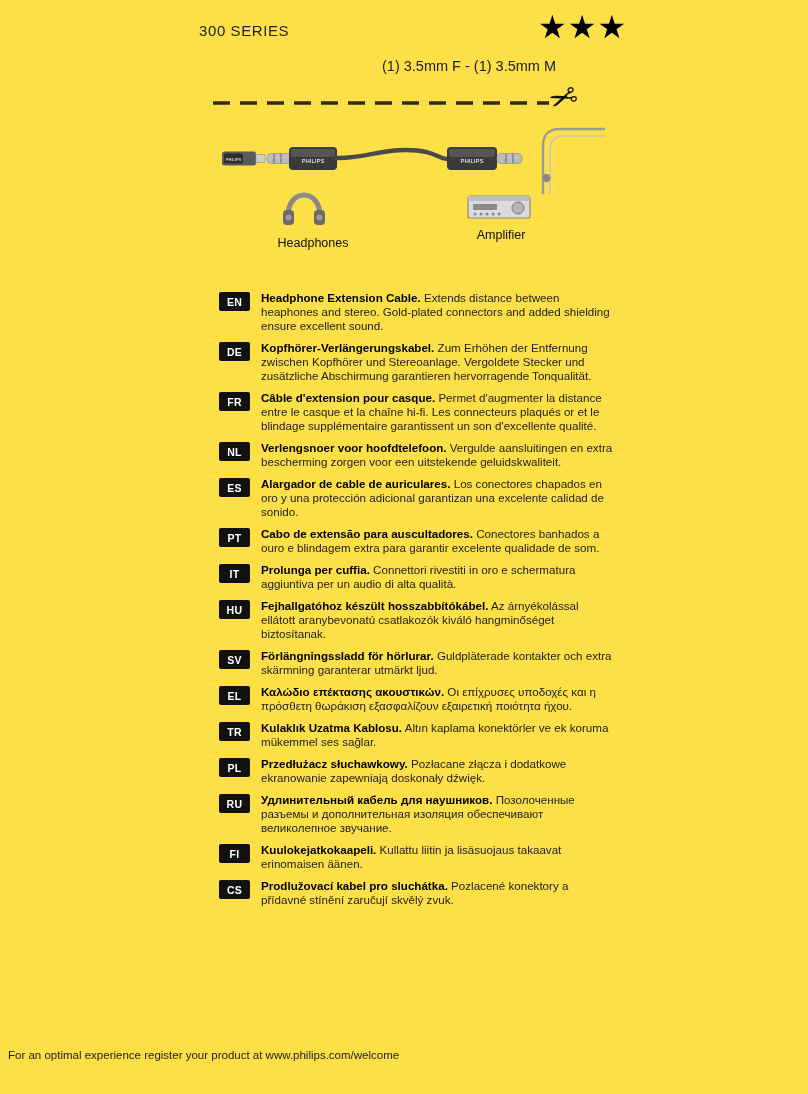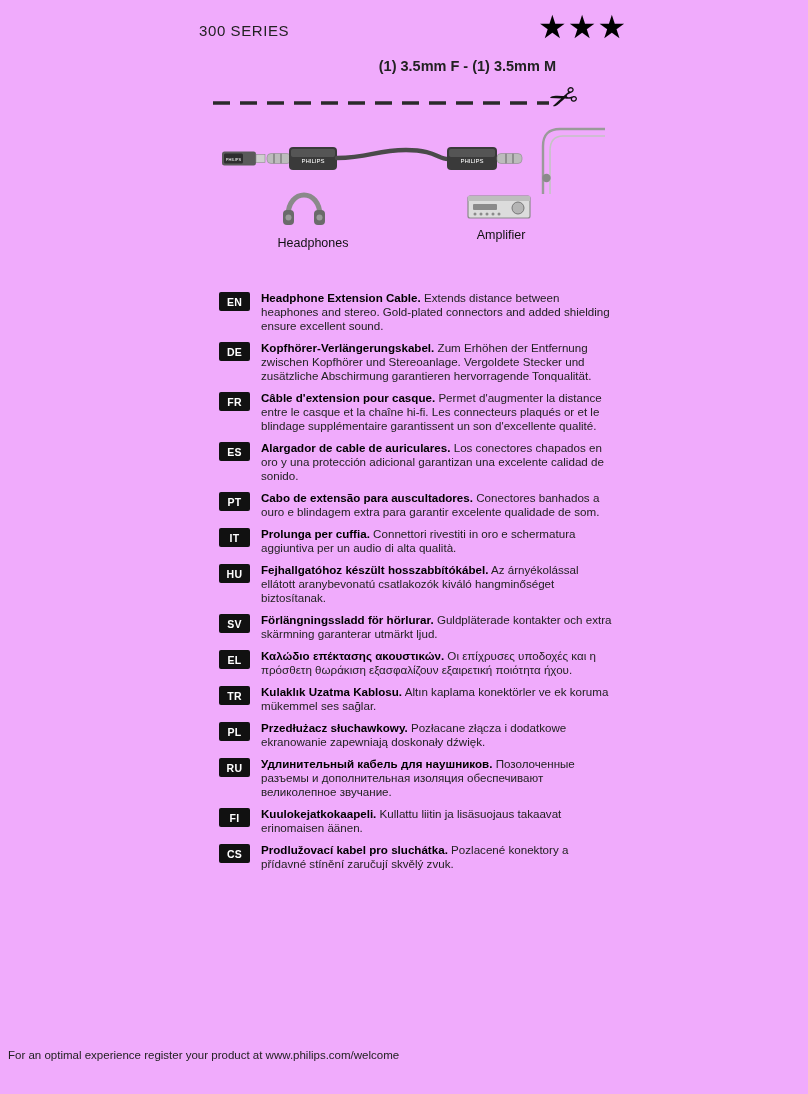--- a/index.html
+++ b/index.html
@@ -1,22 +1,22 @@
 <!DOCTYPE html>
 <html><head>
 <meta charset="utf-8">
 <style>
   * { margin:0; padding:0; box-sizing:border-box; }
   html,body { background:#ffffff; }
   body { font-family:"Liberation Sans", sans-serif; color:#1a1a1a; }
-  .page { position:relative; width:808px; height:1094px; margin:0 auto; background:#f0abfc; overflow:hidden; }
+  .page { position:relative; width:808px; height:1094px; margin:0 auto; background:#fde047; overflow:hidden; }
 
   .series { position:absolute; left:199px; top:22px; font-size:15px; letter-spacing:0.6px; color:#222; }
   .stars { position:absolute; left:538px; top:8px; font-size:32px; letter-spacing:1px; color:#000; }
-  .spec { position:absolute; left:300px; top:58px; width:256px; text-align:right; font-size:14.5px; color:#222;font-weight:bold; }
+  .spec { position:absolute; left:300px; top:58px; width:256px; text-align:right; font-size:14.5px; color:#222; }
 
   .cutline { position:absolute; left:213px; top:99px; }
   .scissors { position:absolute; left:549px; top:78px; font-size:34px; color:#111;
               transform:scaleX(-1) rotate(20deg); display:inline-block; }
 
   .illustration { position:absolute; left:210px; top:120px; }
   .label-headphones { position:absolute; left:260px; top:236px; width:106px; text-align:center; font-size:12.5px; color:#111; }
   .label-amplifier  { position:absolute; left:448px; top:228px; width:106px; text-align:center; font-size:12.5px; color:#111; }
 
   .lang-list { position:absolute; left:219px; top:291px; width:394px; display:flex; flex-direction:column; gap:8px; }
@@ -111,20 +111,24 @@
   <div class="lang-row">
     <span class="badge">DE</span>
     <p class="lang-text"><strong>Kopfhörer-Verlängerungskabel.</strong> <span>Zum Erhöhen der Entfernung zwischen Kopfhörer und Stereoanlage. Vergoldete Stecker und zusätzliche Abschirmung garantieren hervorragende Tonqualität.</span></p>
   </div>
 
   <div class="lang-row">
     <span class="badge">FR</span>
     <p class="lang-text"><strong>Câble d'extension pour casque.</strong> <span>Permet d'augmenter la distance entre le casque et la chaîne hi-fi. Les connecteurs plaqués or et le blindage supplémentaire garantissent un son d'excellente qualité.</span></p>
   </div>
 
+  <div class="lang-row">
+    <span class="badge">NL</span>
+    <p class="lang-text"><strong>Verlengsnoer voor hoofdtelefoon.</strong> <span>Vergulde aansluitingen en extra bescherming zorgen voor een uitstekende geluidskwaliteit.</span></p>
+  </div>
 
   <div class="lang-row">
     <span class="badge">ES</span>
     <p class="lang-text"><strong>Alargador de cable de auriculares.</strong> <span>Los conectores chapados en oro y una protección adicional garantizan una excelente calidad de sonido.</span></p>
   </div>
 
   <div class="lang-row">
     <span class="badge">PT</span>
     <p class="lang-text"><strong>Cabo de extensão para auscultadores.</strong> <span>Conectores banhados a ouro e blindagem extra para garantir excelente qualidade de som.</span></p>
   </div>

